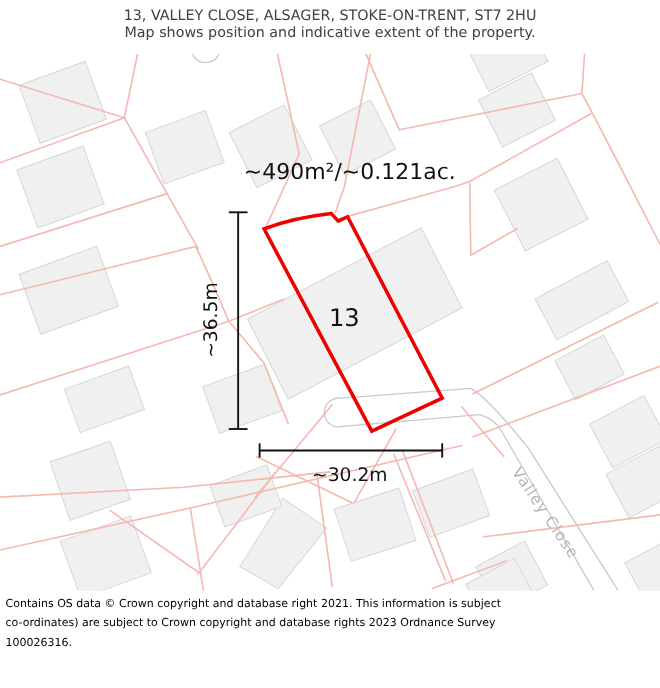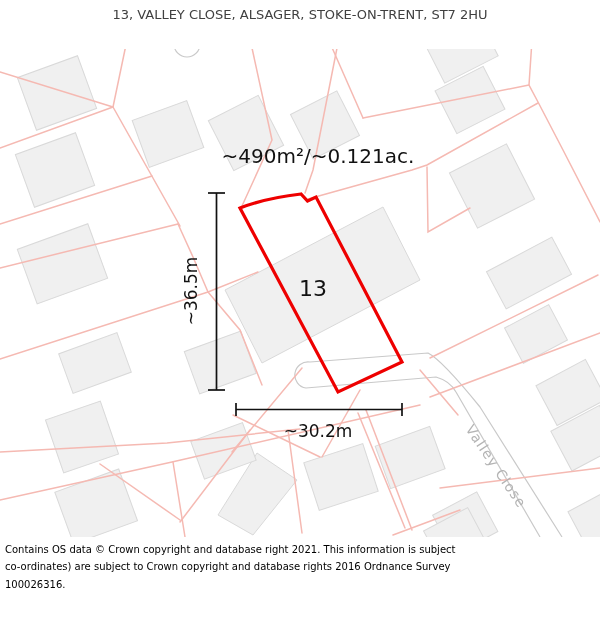--- a/index.html
+++ b/index.html
@@ -115,19 +115,20 @@
 
   <text x="318" y="163" text-anchor="middle" font-size="20" fill="#111">~490m²/~0.121ac.</text>
   <text x="313" y="296" text-anchor="middle" font-size="22" fill="#111">13</text>
   <text transform="translate(197,291) rotate(-90)" text-anchor="middle" font-size="17" fill="#111">~36.5m</text>
   <text x="318" y="437" text-anchor="middle" font-size="17" fill="#111">~30.2m</text>
   <text transform="translate(492,469) rotate(56)" text-anchor="middle" font-size="14" fill="#b4b4b4" letter-spacing="1">Valley Close</text>
 </svg>
 
 <div class="hdr">
   <div class="t1">13, VALLEY CLOSE, ALSAGER, STOKE-ON-TRENT, ST7 2HU</div>
+  <div class="t2">Map shows position and indicative extent of the property.</div>
 </div>
 
 <div class="ftr">
   <div class="fline">Contains OS data © Crown copyright and database right 2021. This information is subject</div>
-  <div class="fline">co-ordinates) are subject to Crown copyright and database rights 2016 Ordnance Survey</div>
+  <div class="fline">co-ordinates) are subject to Crown copyright and database rights 2023 Ordnance Survey</div>
   <div class="fline">100026316.</div>
 </div>
 
 </body></html>

